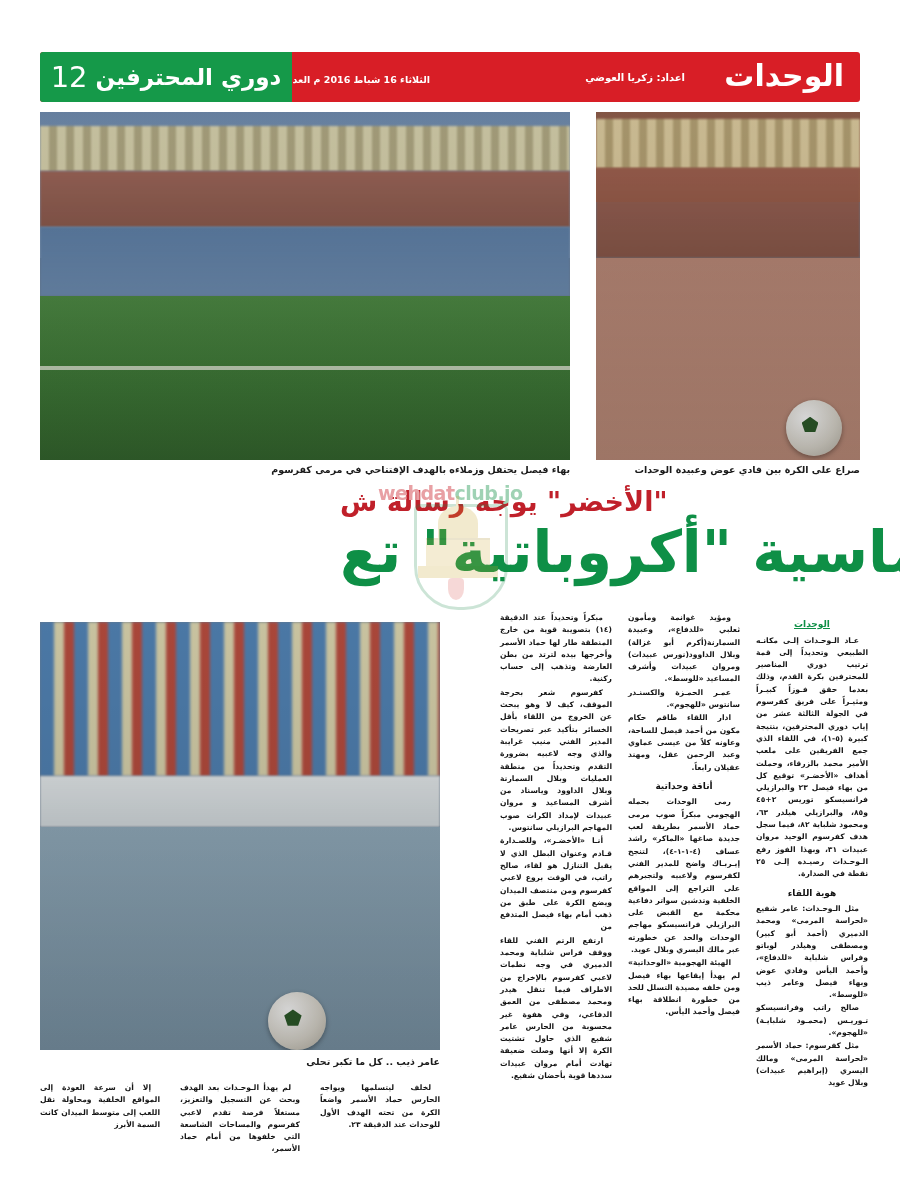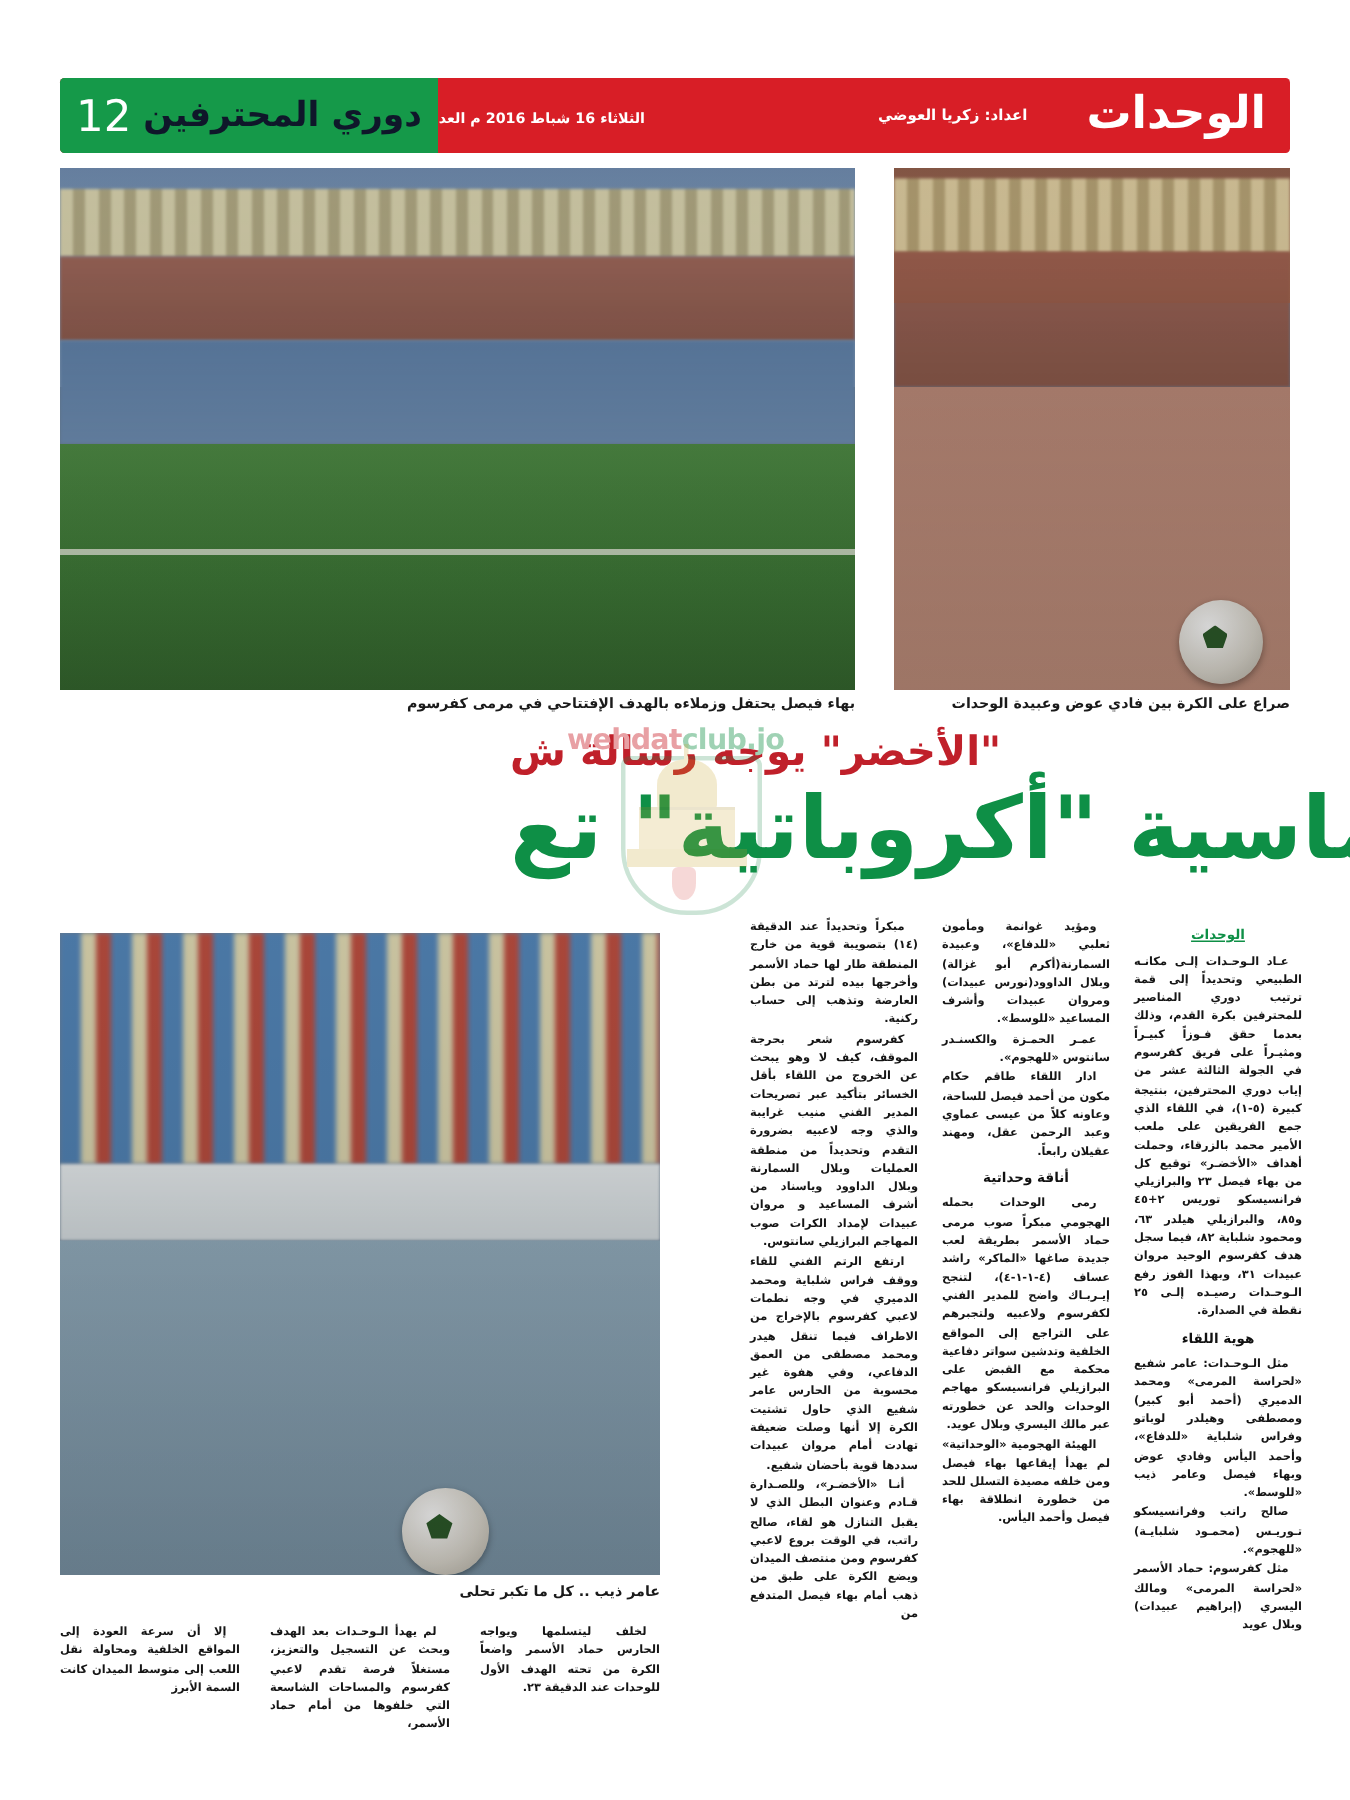--- a/index.html
+++ b/index.html
@@ -16,21 +16,21 @@
   .mast-red{
     position:absolute;right:0;top:0;width:820px;height:50px;
     background:#d81e26;border-radius:3px;
   }
   .mast-green{
     position:absolute;left:0;top:0;width:252px;height:50px;
     background:#159949;border-radius:3px 0 0 3px;
     display:flex;align-items:center;justify-content:center;gap:8px;
   }
   .mast-green .sect{
-    color:#0f172a;font-size:23px;font-weight:bold;letter-spacing:0;
+    color:#ffffff;font-size:23px;font-weight:bold;letter-spacing:0;
     font-family:"DejaVu Sans",sans-serif;
   }
   .mast-green .pno{
     color:#fff;font-size:29px;font-weight:normal;
     font-family:"DejaVu Sans",sans-serif;
   }
   .mast-title{
     position:absolute;right:16px;top:6px;
     color:#fff;font-size:30px;font-weight:bold;
     font-family:"DejaVu Sans",sans-serif;
@@ -356,22 +356,22 @@
           <p>ادار اللقاء طاقم حكام مكون من أحمد فيصل للساحة، وعاونه كلاً من عيسى عماوي وعبد الرحمن عقل، ومهند عقيلان رابعاً.</p>
           <div class="sub">أناقة وحداتية</div>
           <p>رمى الوحدات بحمله الهجومي مبكراً صوب مرمى حماد الأسمر بطريقة لعب جديدة صاغها «الماكر» راشد عساف (٤-١-١-٤)، لتنجح إيـربـاك واضح للمدير الفني لكفرسوم ولاعبيه ولتجبرهم على التراجع إلى المواقع الخلفية وتدشين سواتر دفاعية محكمة مع القبض على البرازيلي فرانسيسكو مهاجم الوحدات والحد عن خطورته عبر مالك اليسري وبلال عويد.</p>
           <p>الهيئة الهجومية «الوحداتية» لم يهدأ إيقاعها بهاء فيصل ومن خلفه مصيدة التسلل للحد من خطورة انطلاقة بهاء فيصل وأحمد اليأس.</p>
         </div>
     </div>
     <div class="acol c3">
       <div class="atext">
           <p>مبكراً وتحديداً عند الدقيقة (١٤) بتصويبة قوية من خارج المنطقة طار لها حماد الأسمر وأخرجها بيده لترتد من بطن العارضة وتذهب إلى حساب ركنية.</p>
           <p>كفرسوم شعر بحرجة الموقف، كيف لا وهو يبحث عن الخروج من اللقاء بأقل الخسائر بتأكيد عبر تصريحات المدير الفني منيب غرايبة والذي وجه لاعبيه بضرورة التقدم وتحديداً من منطقة العمليات وبلال السمارنة وبلال الداوود وياسناد من أشرف المساعيد و مروان عبيدات لإمداد الكرات صوب المهاجم البرازيلي سانتوس.</p>
+          <p>أنـا «الأخضـر»، وللصـدارة قـادم وعنوان البطل الذي لا يقبل التنازل هو لقاء، صالح راتب، في الوقت بروع لاعبي كفرسوم ومن منتصف الميدان ويضع الكرة على طبق من ذهب أمام بهاء فيصل المتدفع من</p>
           <p>ارتفع الرتم الفني للقاء ووقف فراس شلباية ومحمد الدميري في وجه نطمات لاعبي كفرسوم بالإخراج من الاطراف فيما تنقل هيدر ومحمد مصطفى من العمق الدفاعي، وفي هفوة غير محسوبة من الحارس عامر شفيع الذي حاول تشتيت الكرة إلا أنها وصلت ضعيفة تهادت أمام مروان عبيدات سددها قوية بأحضان شفيع.</p>
-          <p>أنـا «الأخضـر»، وللصـدارة قـادم وعنوان البطل الذي لا يقبل التنازل هو لقاء، صالح راتب، في الوقت بروع لاعبي كفرسوم ومن منتصف الميدان ويضع الكرة على طبق من ذهب أمام بهاء فيصل المتدفع من</p>
         </div>
     </div>
   </div>
 
   <div class="botcols">
     <div class="bcol b1">
       <div class="atext">
           <p>لخلف ليتسلمها ويواجه الحارس حماد الأسمر واضعاً الكرة من تحته الهدف الأول للوحدات عند الدقيقة ٢٣.</p>
         </div>
     </div>

